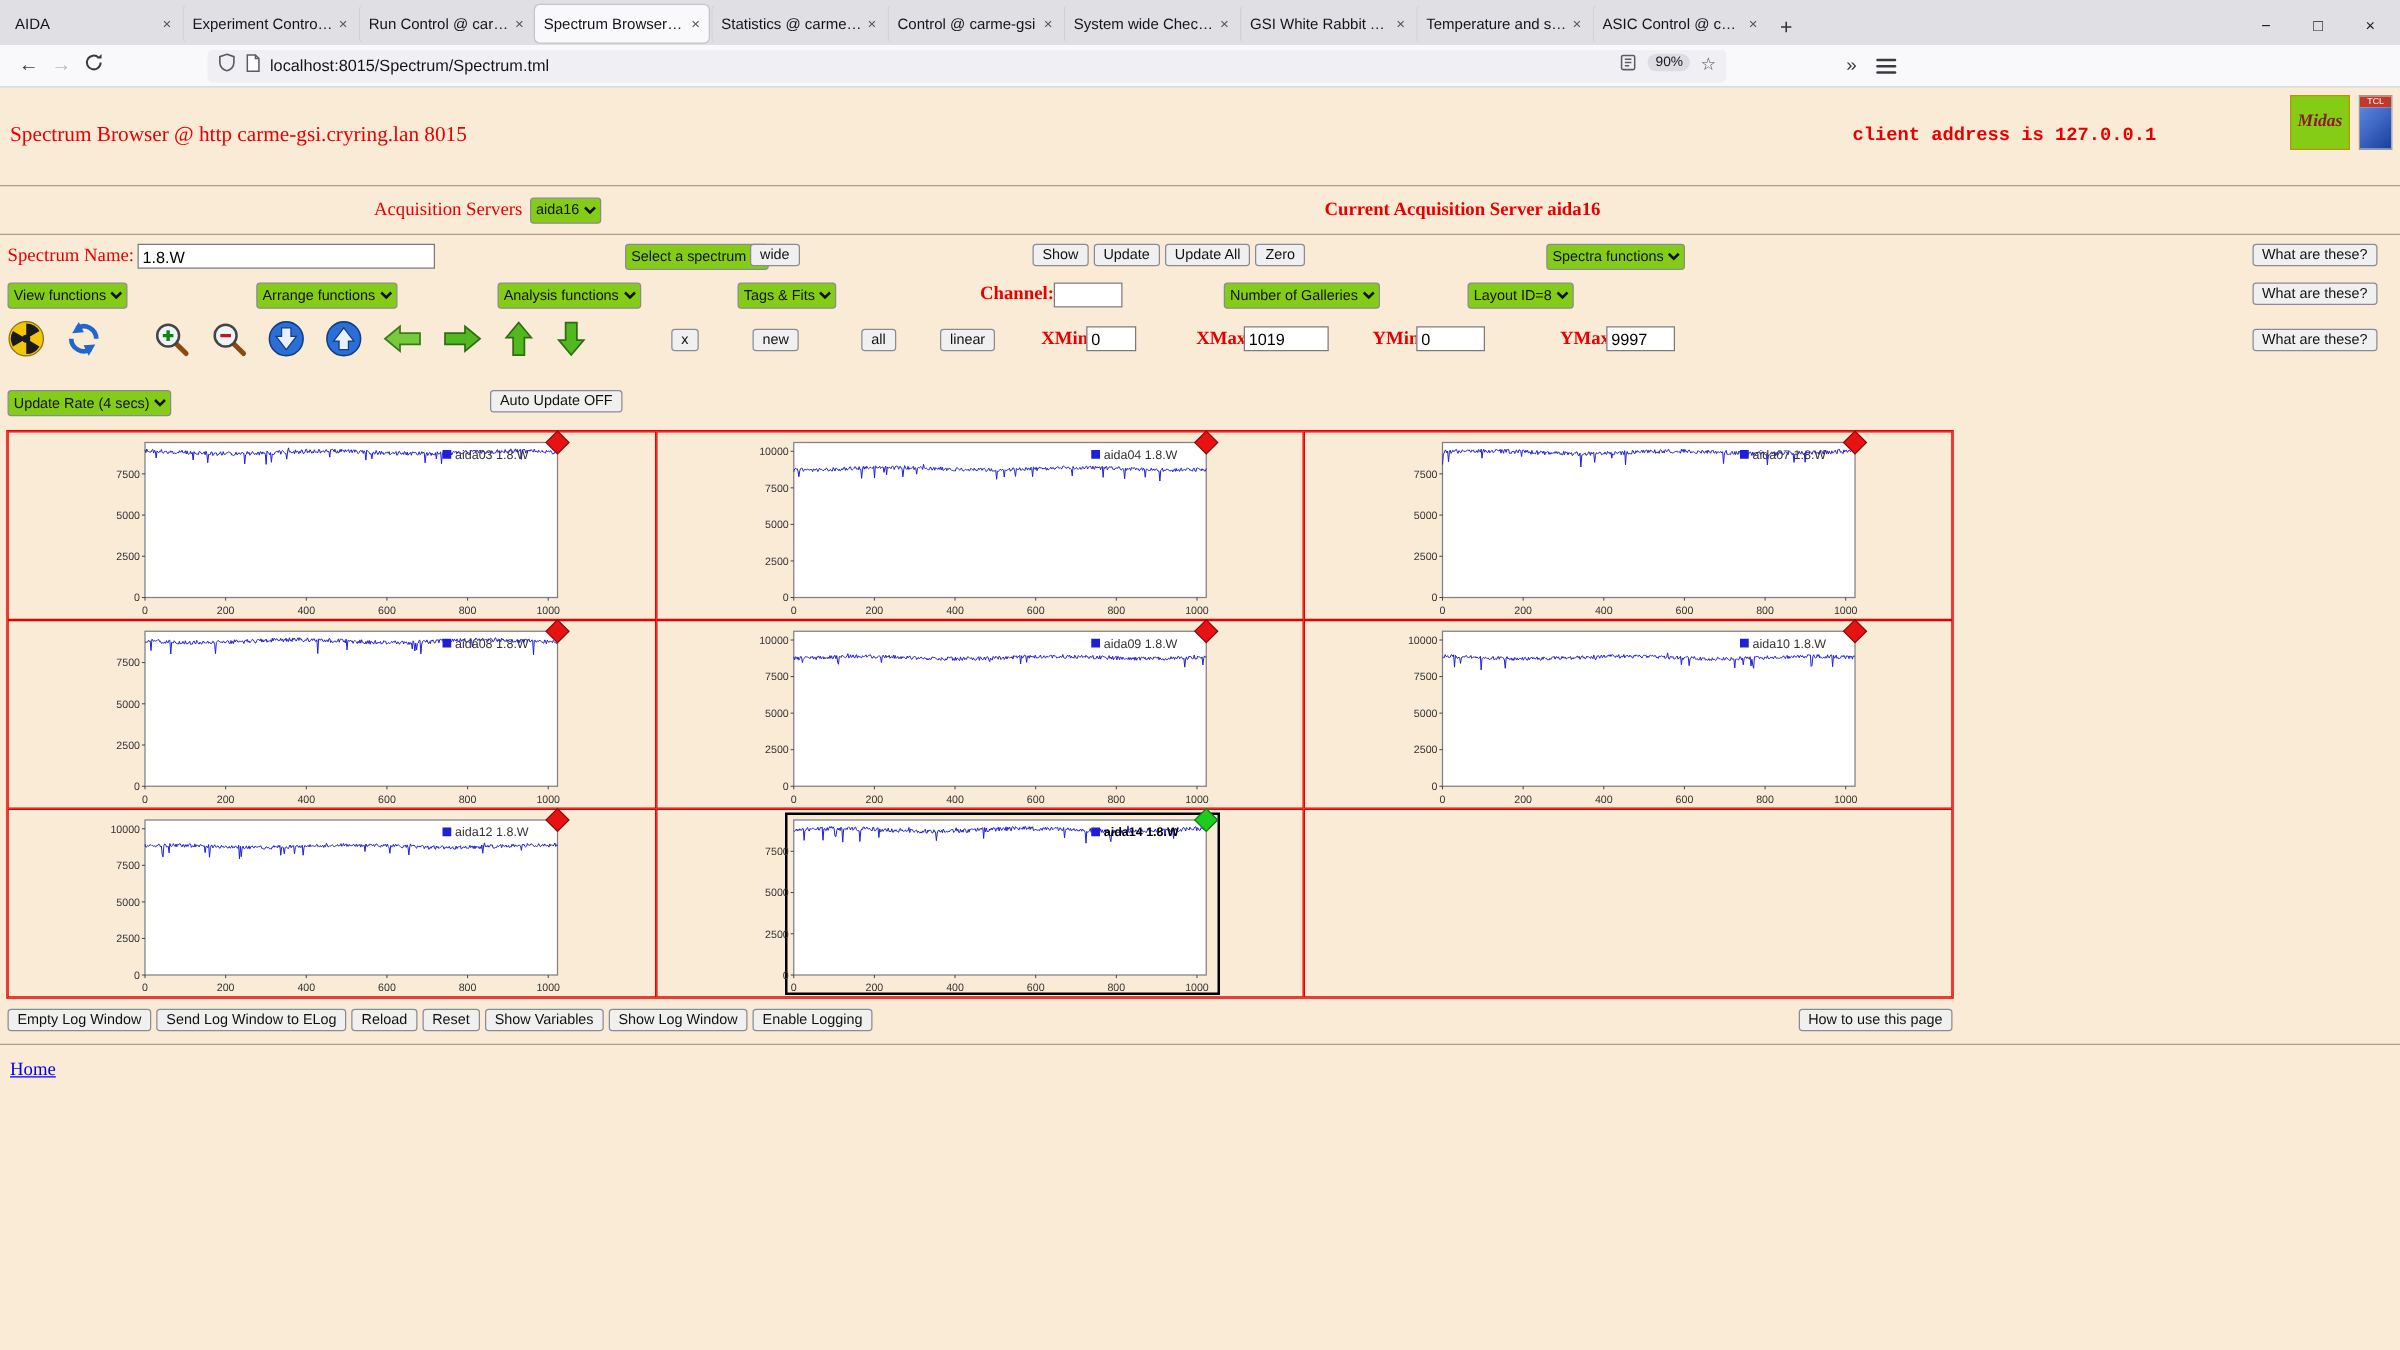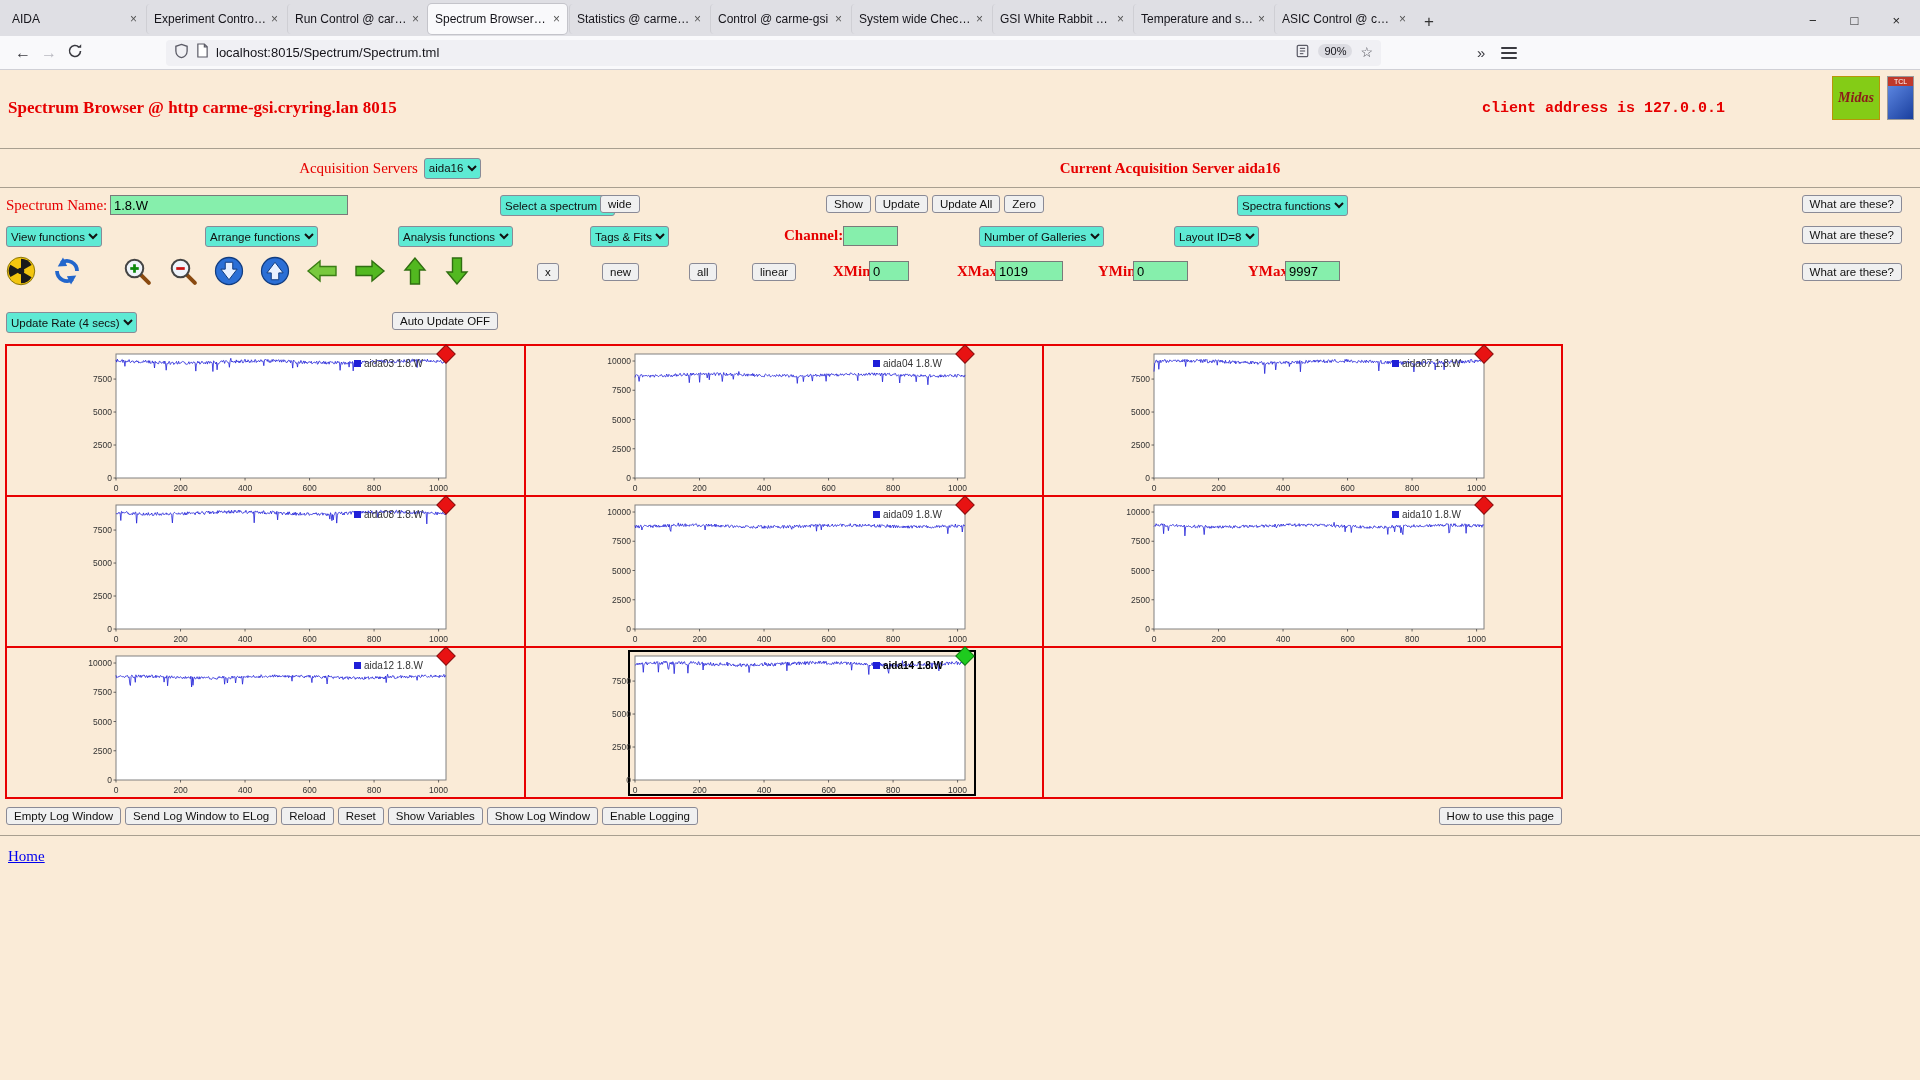--- a/index.html
+++ b/index.html
@@ -26,21 +26,21 @@
   .star{font-size:14px;color:#4a4a52}
   .overflow-btn{font-size:15px;color:#3a3a40;margin-left:96px}
   .hamburger{width:16px;margin:0 8px 0 16px;display:flex;flex-direction:column;gap:3px}
   .hamburger span{height:2px;background:#3a3a40;border-radius:1px}
 
   
   .page{position:relative}
   .red-serif{font-family:"Liberation Serif",serif;color:#e60000;font-size:15px}
   .red-bold{font-family:"Liberation Serif",serif;color:#e60000;font-size:15px;font-weight:bold}
   .pg-header{position:relative;height:74px}
-  .pg-title{position:absolute;left:8px;top:28px;font-family:"Liberation Serif",serif;font-weight:bold;font-size:17px;color:#e60000}
+  .pg-title{position:absolute;left:8px;top:28px;font-family:"Liberation Serif",serif;font-weight:normal;font-size:17px;color:#e60000}
   .pg-client{position:absolute;right:195px;top:30px;font-family:Liberation Mono, monospace;font-weight:bold;font-size:15px;color:#e60000}
   .logos{position:absolute;right:6px;top:6px;display:flex;gap:7px}
   .logo-midas{width:48px;height:44px;background:#84cc16;border:1px solid #b89408;display:flex;align-items:center;justify-content:center}
   .midas-text{font-family:"Liberation Serif",serif;font-weight:bold;font-style:italic;font-size:14px;color:#8b1a1a}
   .logo-tcl{width:27px;height:44px;border:1px solid #999;display:flex;flex-direction:column;overflow:hidden;background:#fff}
   .tcl-top{background:#c0392b;color:#fff;font-size:7px;text-align:center;padding:1px 0}
   .tcl-feather{flex:1;background:linear-gradient(135deg,#5b85e0 0%,#1a3f9e 100%)}
   hr.sep{border:none;border-top:1px solid #a89f90;margin:4px 0}
   .server-row{width:1560px;display:flex;height:30px;align-items:center}
   .server-left{width:50%;display:flex;justify-content:center;align-items:center;gap:6px}
@@ -48,22 +48,22 @@
 
   .ctl-row{position:relative;width:1910px}
   .row1{height:27px;margin-top:5px}
   .row2{height:27px;margin-top:4px}
   .row3{height:40px;margin-top:3px}
   .row4{height:26px;margin-top:16px}
   .abs{position:absolute;top:2px}
   .row3 .abs{top:9px}
   .row3 .tool-icons{top:2px}
   .btn{font-size:11.5px;font-family:"Liberation Sans",sans-serif;background:#f0f0f0;border:1px solid #8a8a96;border-radius:3px;padding:2px 7px;color:#111}
-  select{font-size:11.5px;background:#5eead4;border:1px solid #8a8a96;border-radius:3px;height:21px;color:#111}
-  input[type=text]{border:1px solid #7a7a7a;background:#86efac;height:20px;font-size:13px;font-family:"Liberation Sans",sans-serif;padding:0 3px}
+  select{font-size:11.5px;background:#84cc16;border:1px solid #8a8a96;border-radius:3px;height:21px;color:#111}
+  input[type=text]{border:1px solid #7a7a7a;background:#ffffff;height:20px;font-size:13px;font-family:"Liberation Sans",sans-serif;padding:0 3px}
   .what-btn{right:8px;left:auto}
   .btn-row{display:flex;gap:4px}
   .tool-icons{display:flex;align-items:center;left:6px}
   .tool-icon{margin-right:16px;display:inline-flex;align-items:center}
   .tool-icon:nth-child(2){margin-right:40px}
 
   
   .grid{display:grid;grid-template-columns:repeat(3,1fr);width:1558px;margin:8px 0 0 5px;border:1px solid #e80000}
   .gcell{border:1px solid #e80000;height:151px;position:relative;display:flex;align-items:center;justify-content:center}
   .panel{position:relative;width:378px;height:146px}

